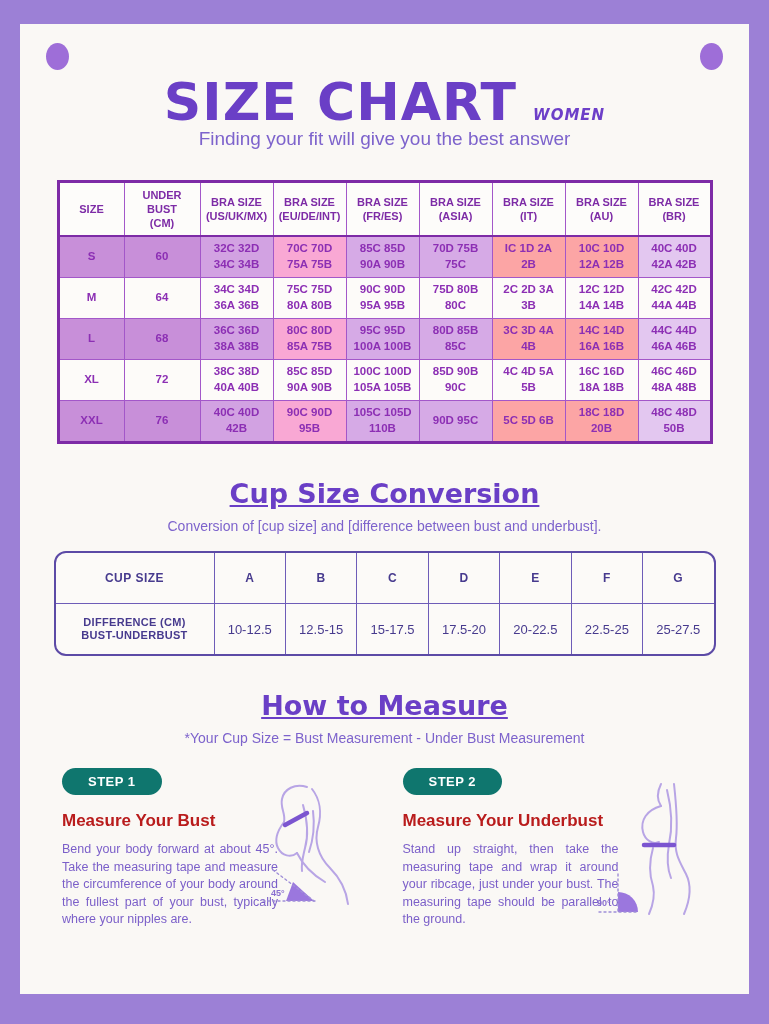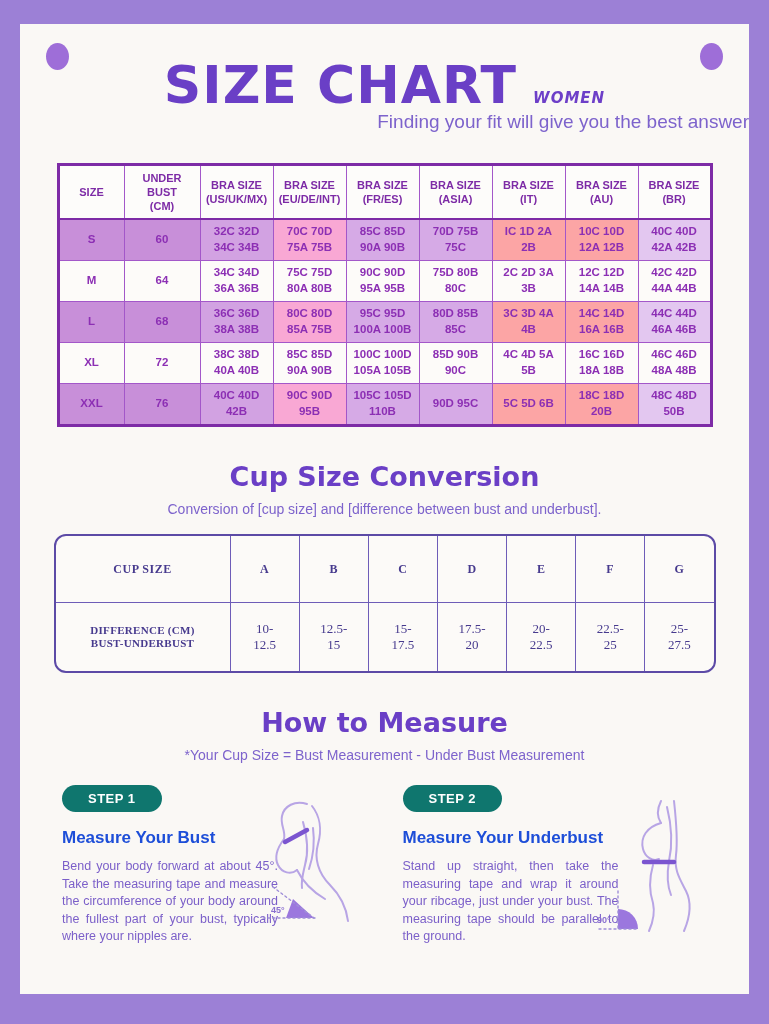--- a/index.html
+++ b/index.html
@@ -15,21 +15,21 @@
     background:#faf8f5;
   }
   .pin {
     position:absolute; width:23px; height:27px; border-radius:50%;
     background:#9e6ed8; top:43px; z-index:3;
   }
   .pin.left { left:46px; }
   .pin.right { right:46px; }
 
   
-  .hero { padding-top:35px; text-align:right; }
+  .hero { padding-top:52px; text-align:center; }
   .hero-line { display:flex; justify-content:center; align-items:baseline; }
   .hero-title {
     font-family:"DejaVu Sans", sans-serif;
     font-size:52px; font-weight:800; color:#6a3fc6; letter-spacing:1px;
     line-height:1;
   }
   .hero-suffix {
     font-family:"DejaVu Sans", sans-serif;
     font-size:15px; font-weight:800; font-style:italic; color:#6d3fc8;
     margin-left:16px; letter-spacing:1px;
@@ -58,46 +58,46 @@
   .size tbody tr.alt .c0,.size tbody tr.alt .c1 { background:#c88fd9; }
   .size tbody tr.alt .c2 { background:#d2a2e2; }
   .size tbody tr.alt .c3 { background:#f9a8d4; }
   .size tbody tr.alt .c4,.size tbody tr.alt .c5 { background:#d6aae6; }
   .size tbody tr.alt .c6,.size tbody tr.alt .c7 { background:#fca5a5; }
   .size tbody tr.alt .c8 { background:#e3c7f0; }
 
   
   .section-title {
     text-align:center; font-family:"DejaVu Sans", sans-serif;
-    font-size:27px; font-weight:800; color:#6a3fc6; margin:34px 0 0;
+    font-size:27px; font-weight:800; color:#6a3fc6; margin:34px 0 0;text-decoration:underline;
   }
   .section-sub { text-align:center; font-size:14px; color:#7d63cc; margin-top:9px; }
 
   table.cup {
     width:662px; margin:17px auto 0;
     border:2px solid #5c4aa6; border-radius:12px;
     border-collapse:separate; border-spacing:0; table-layout:fixed;
     color:#473a8e; background:#fcfaf8;
   }
   .cup td {
     border-left:1.3px solid #6e5cb8; border-top:1.3px solid #6e5cb8;
-    text-align:center; height:30px; font-size:13px; padding:18px;font-family:Liberation Serif, serif;
+    text-align:center; height:30px; font-size:13px; padding:10px;
   }
   .cup tr:first-child td { border-top:none; font-weight:bold; font-size:12px; letter-spacing:0.5px; }
   .cup td.c0 { border-left:none; width:138px; font-weight:bold; font-size:11px; line-height:1.2; letter-spacing:0.3px; }
 
   
   .steps { display:flex; margin:22px 42px 0; gap:36px; }
   .step { flex:1; position:relative; }
   .badge {
     display:inline-block; background:#0f766e; color:#ffffff;
     font-weight:bold; font-size:13px; padding:6px 26px; border-radius:16px;
     letter-spacing:0.5px;
   }
-  .step-title { margin:16px 0 10px; font-size:17px; font-weight:bold; color:#1d4ed8; }
+  .step-title { margin:16px 0 10px; font-size:17px; font-weight:bold; color:#b91c1c; }
   .step-text {
     width:216px; font-size:12.5px; color:#7b5fc9; text-align:justify;
     line-height:1.4;
   }
   .fig { position:absolute; top:14px; right:0; }
   .fig path, .fig line { fill:none; stroke:#b8a5e5; stroke-width:2; stroke-linecap:round; }
   .fig .band { stroke:#7b55d0; stroke-width:4.5; }
   .fig .dot { stroke:#9f8ed8; stroke-width:1.4; stroke-dasharray:2 3; }
   .fig .wedge { fill:#9b77de; stroke:none; }
   .fig text { fill:#8a6fd0; font-size:9px; font-weight:bold; font-family:"Liberation Sans",sans-serif; }

